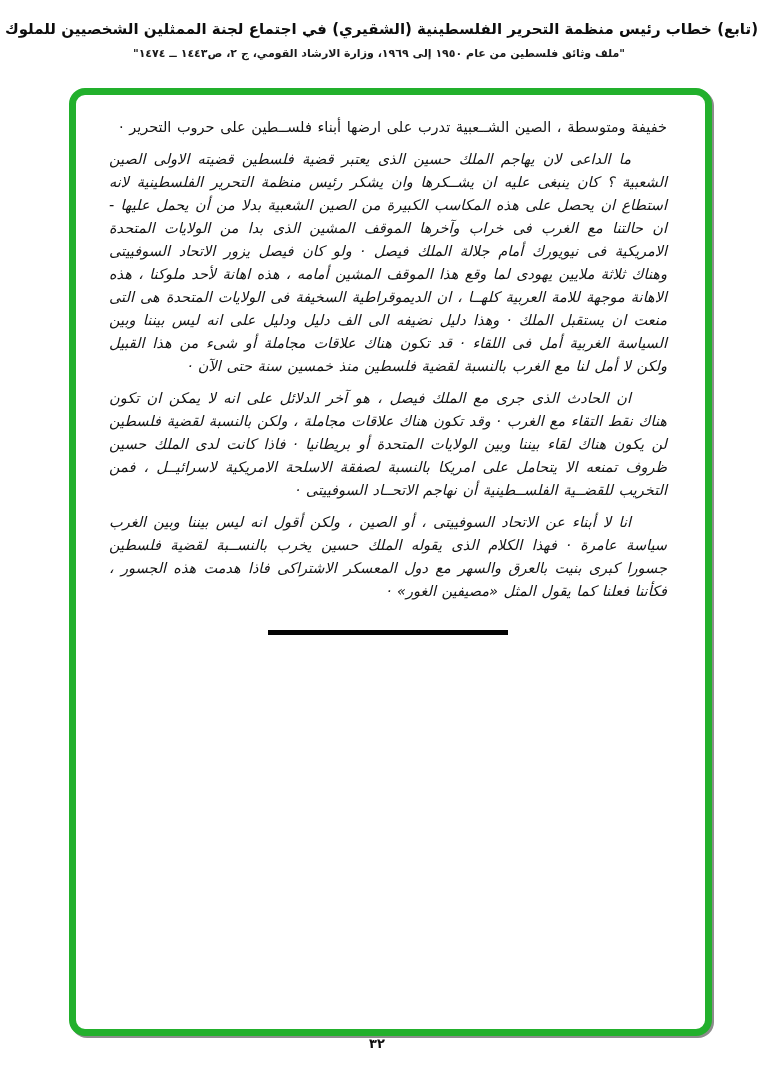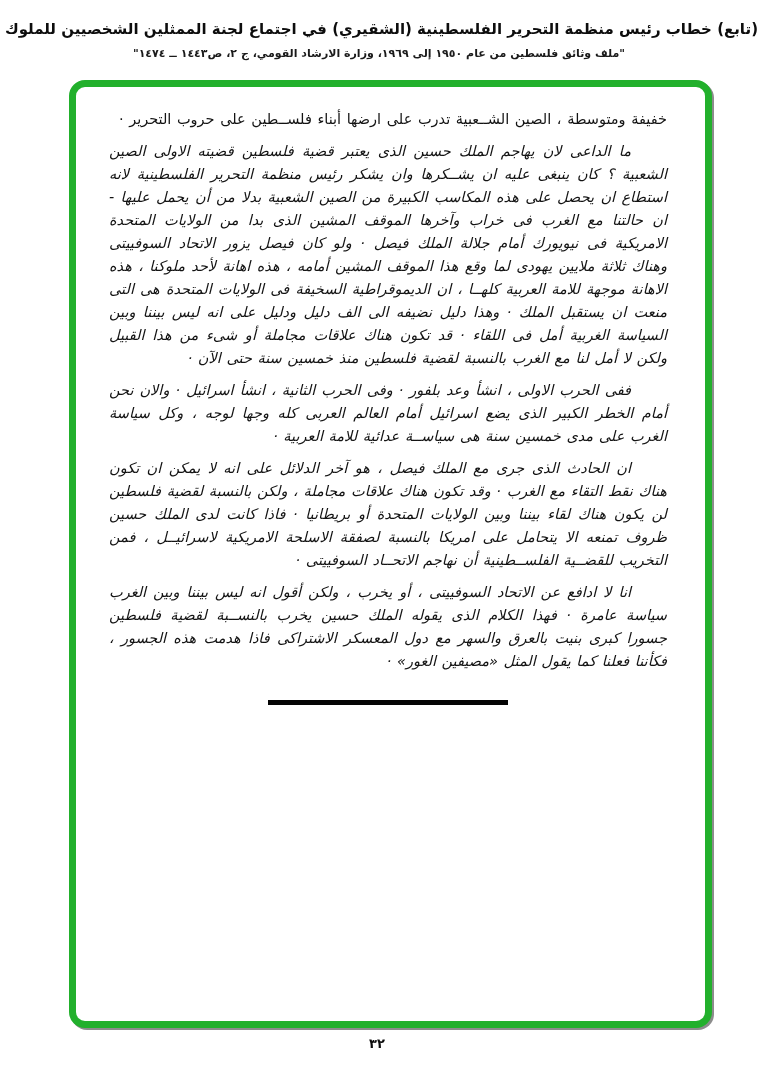--- a/index.html
+++ b/index.html
@@ -35,21 +35,21 @@
     font-weight: bold;
     white-space: nowrap;
     line-height: 16px;
     color: #1a1a1a;
   }
 
   
   .content-frame {
     position: absolute;
     left: 69px;
-    top: 80px;
+    top: 88px;
     width: 643px;
     height: 948px;
     border: 7px solid #22b02c;
     border-radius: 16px;
     background: #ffffff;
     box-shadow: 2px 2px 0 rgba(45,45,45,0.55);
     padding: 21px 38px 0 33px;
     overflow: hidden;
   }
 
@@ -89,20 +89,19 @@
 
 <header class="doc-header">
   <h1 class="doc-title">(تابع) خطاب رئيس منظمة التحرير الفلسطينية (الشقيري) في اجتماع لجنة الممثلين الشخصيين للملوك والرؤساء العرب</h1>
   <div class="doc-source">"ملف وثائق فلسطين من عام ١٩٥٠ إلى ١٩٦٩، وزارة الارشاد القومي، ج ٢، ص١٤٤٣ ــ ١٤٧٤"</div>
 </header>
 
 <section class="content-frame">
   <div class="body-text">
     <p>خفيفة ومتوسطة ، الصين الشــعبية تدرب على ارضها أبناء فلســطين على حروب التحرير ·</p>
     <p class="indented">ما الداعى لان يهاجم الملك حسين الذى يعتبر قضية فلسطين قضيته الاولى الصين الشعبية ؟ كان ينبغى عليه ان يشــكرها وان يشكر رئيس منظمة التحرير الفلسطينية لانه استطاع ان يحصل على هذه المكاسب الكبيرة من الصين الشعبية بدلا من أن يحمل عليها - ان حالتنا مع الغرب فى خراب وآخرها الموقف المشين الذى بدا من الولايات المتحدة الامريكية فى نيويورك أمام جلالة الملك فيصل · ولو كان فيصل يزور الاتحاد السوفييتى وهناك ثلاثة ملايين يهودى لما وقع هذا الموقف المشين أمامه ، هذه اهانة لأحد ملوكنا ، هذه الاهانة موجهة للامة العربية كلهــا ، ان الديموقراطية السخيفة فى الولايات المتحدة هى التى منعت ان يستقبل الملك · وهذا دليل نضيفه الى الف دليل ودليل على انه ليس بيننا وبين السياسة الغربية أمل فى اللقاء · قد تكون هناك علاقات مجاملة أو شىء من هذا القبيل ولكن لا أمل لنا مع الغرب بالنسبة لقضية فلسطين منذ خمسين سنة حتى الآن ·</p>
-    <p class="indented">ففى الحرب الاولى ، انشأ وعد بلفور · وفى الحرب الثانية ، انشأ اسرائيل · والان نحن أمام الخطر الكبير الذى يضع اسرائيل أمام العالم العربى كله وجها لوجه ، وكل سياسة الغرب على مدى خمسين سنة هى سياســة عدائية للامة العربية ·</p>
     <p class="indented">ان الحادث الذى جرى مع الملك فيصل ، هو آخر الدلائل على انه لا يمكن ان تكون هناك نقط التقاء مع الغرب · وقد تكون هناك علاقات مجاملة ، ولكن بالنسبة لقضية فلسطين لن يكون هناك لقاء بيننا وبين الولايات المتحدة أو بريطانيا · فاذا كانت لدى الملك حسين ظروف تمنعه الا يتحامل على امريكا بالنسبة لصفقة الاسلحة الامريكية لاسرائيــل ، فمن التخريب للقضــية الفلســطينية أن نهاجم الاتحــاد السوفييتى ·</p>
-    <p class="indented">انا لا ادافع عن الاتحاد السوفييتى ، أو يخرب ، ولكن أقول انه ليس بيننا وبين الغرب سياسة عامرة · فهذا الكلام الذى يقوله الملك حسين يخرب بالنســبة لقضية فلسطين جسورا كبرى بنيت بالعرق والسهر مع دول المعسكر الاشتراكى فاذا هدمت هذه الجسور ، فكأننا فعلنا كما يقول المثل «مصيفين الغور» ·</p>
+    <p class="indented">انا لا أبناء عن الاتحاد السوفييتى ، أو الصين ، ولكن أقول انه ليس بيننا وبين الغرب سياسة عامرة · فهذا الكلام الذى يقوله الملك حسين يخرب بالنســبة لقضية فلسطين جسورا كبرى بنيت بالعرق والسهر مع دول المعسكر الاشتراكى فاذا هدمت هذه الجسور ، فكأننا فعلنا كما يقول المثل «مصيفين الغور» ·</p>
   </div>
   <div class="divider-rule"></div>
 </section>
 
 <div class="page-number">٣٢</div>
 
 </body></html>

